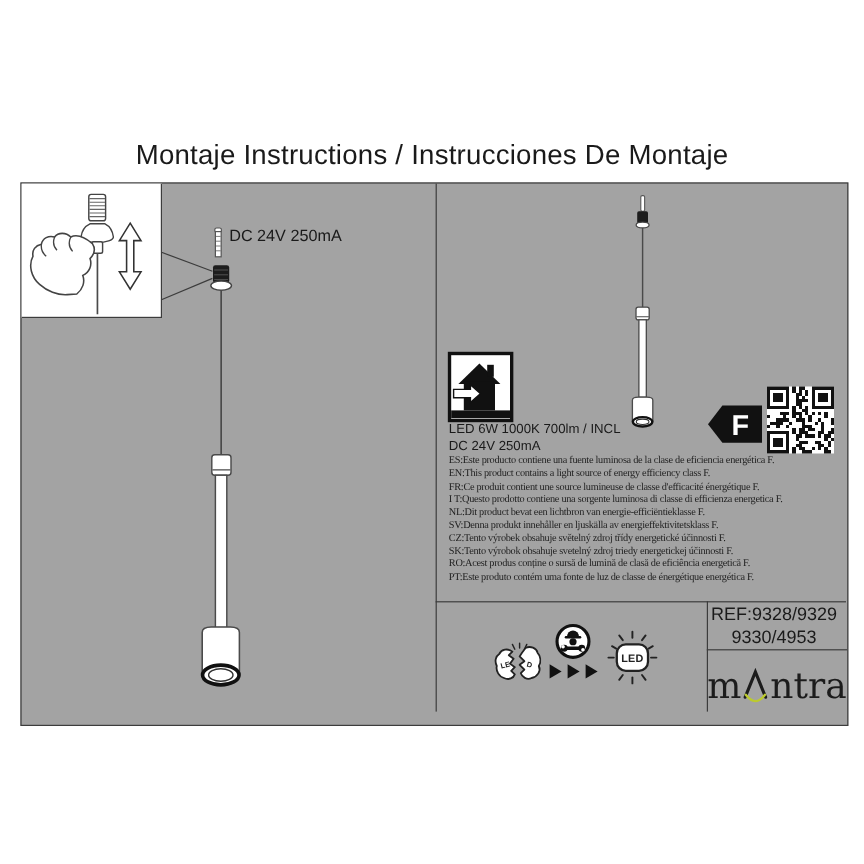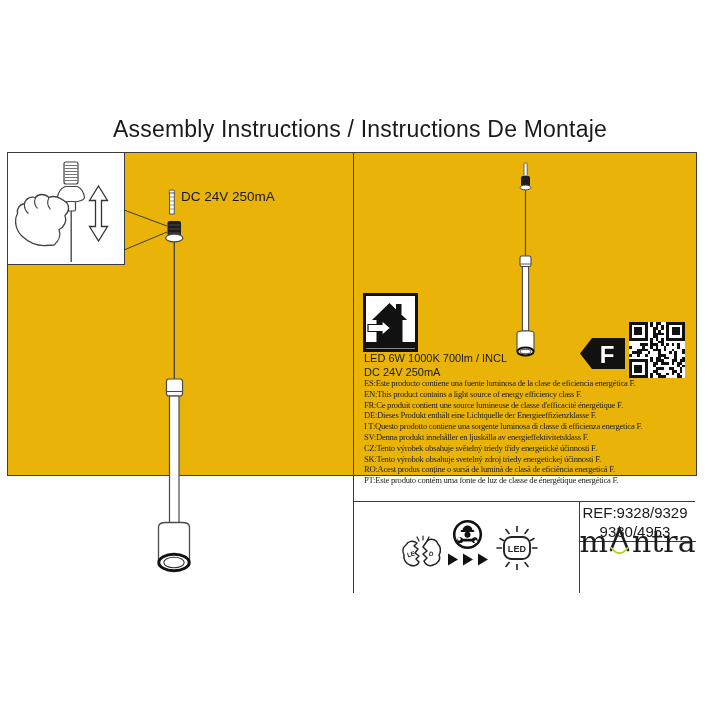--- a/index.html
+++ b/index.html
@@ -5,22 +5,22 @@
   html,body{margin:0;padding:0;}
   body{
     width:720px;height:720px;background:#ffffff;position:relative;
     font-family:"Liberation Sans", sans-serif;color:#1f1f1f;overflow:hidden;
   }
   .title{
     position:absolute;left:0;top:116px;width:720px;text-align:center;
     font-size:23px;color:#1a1a1a;letter-spacing:0.2px;
   }
   .frame{
-    position:absolute;left:7px;top:152px;width:690px;height:324px;
-    border:1.5px solid #3c3c3c;box-sizing:border-box;background:#eab308;
+    position:absolute;left:17px;top:152px;width:690px;height:453px;
+    border:1.5px solid #3c3c3c;box-sizing:border-box;background:#a3a3a3;
   }
   .vdivider{position:absolute;left:345px;top:0;width:1.2px;height:440px;background:#3c3c3c;}
   .inset{
     position:absolute;left:0;top:0;width:116px;height:111px;
     border-right:1.5px solid #3c3c3c;border-bottom:1.5px solid #3c3c3c;background:#fff;
   }
   .leftlamp{position:absolute;left:0;top:0;}
   .dcLabel{position:absolute;left:173px;top:36px;font-size:13.5px;color:#1a1a1a;white-space:nowrap;}
   .rightlamp{position:absolute;left:495px;top:8px;}
   .houseicon{position:absolute;left:355px;top:140px;}
@@ -47,21 +47,21 @@
   .brand svg{margin:0 0.5px;}
   .icon-broken{position:absolute;left:393px;top:382px;}
   .icon-tech{position:absolute;left:444px;top:366px;}
   .icon-tris{position:absolute;left:439px;top:400px;}
   .icon-led{position:absolute;left:487px;top:371px;}
   svg{display:block;}
 </style>
 </head>
 <body>
 
-<div class="title">Assembly Instructions / Instructions De Montaje</div>
+<div class="title">Montaje Instructions / Instrucciones De Montaje</div>
 
 <div class="frame">
 
   <svg class="leftlamp" width="345" height="440" viewBox="0 0 345 440">
 
     <line x1="116" y1="57" x2="159" y2="73" stroke="#3c3c3c" stroke-width="1"></line>
     <line x1="116" y1="97" x2="159" y2="79" stroke="#3c3c3c" stroke-width="1"></line>
 
     <rect x="161" y="37" width="5.5" height="3.5" rx="1.5" fill="#fff" stroke="#555" stroke-width="1"></rect>
     <rect x="161.5" y="40" width="4.8" height="21" fill="#fff" stroke="#555" stroke-width="1"></rect>
@@ -136,24 +136,24 @@
 
   <div class="specs">
     <div>LED 6W 1000K 700lm / INCL</div>
     <div>DC 24V 250mA</div>
   </div>
 
   <div class="langs" id="lang-lines">
       <div class="lang-line">ES:Este producto contiene una fuente luminosa de la clase de eficiencia energética F.</div>
       <div class="lang-line">EN:This product contains a light source of energy efficiency class F.</div>
       <div class="lang-line">FR:Ce produit contient une source lumineuse de classe d'efficacité énergétique F.</div>
-      <div class="lang-line">DE:Dieses Produkt enthält eine Lichtquelle der Energieeffizienzklasse F.</div>
       <div class="lang-line">I T:Questo prodotto contiene una sorgente luminosa di classe di efficienza energetica F.</div>
+      <div class="lang-line">NL:Dit product bevat een lichtbron van energie-efficiëntieklasse F.</div>
       <div class="lang-line">SV:Denna produkt innehåller en ljuskälla av energieffektivitetsklass F.</div>
-      <div class="lang-line">CZ:Tento výrobek obsahuje světelný triedy třídy energetické účinnosti F.</div>
+      <div class="lang-line">CZ:Tento výrobek obsahuje světelný zdroj třídy energetické účinnosti F.</div>
       <div class="lang-line">SK:Tento výrobok obsahuje svetelný zdroj triedy energetickej účinnosti F.</div>
       <div class="lang-line">RO:Acest produs conține o sursă de lumină de clasă de eficiência energetică F.</div>
       <div class="lang-line">PT:Este produto contém uma fonte de luz de classe de énergétique energética F.</div>
     </div>
 
   <svg class="farrow" width="47" height="33" viewBox="0 0 47 33">
     <polygon points="46,1 13,1 1,16.5 13,32 46,32" fill="#111"></polygon>
     <text x="28" y="25.5" text-anchor="middle" fill="#fff" font-size="24" font-weight="600" font-family="Liberation Sans, sans-serif">F</text>
   </svg>
 

